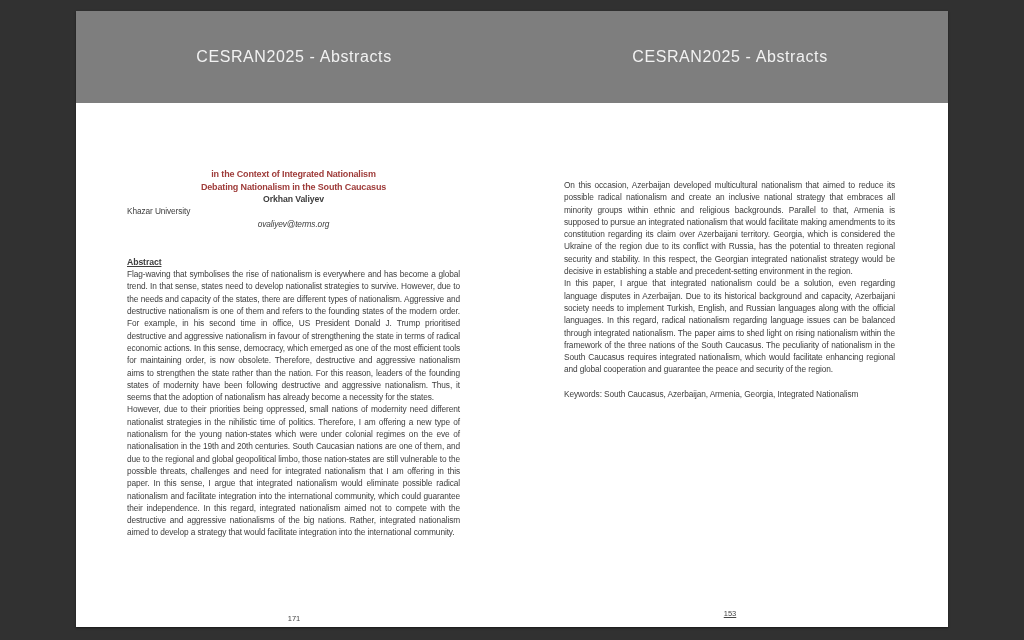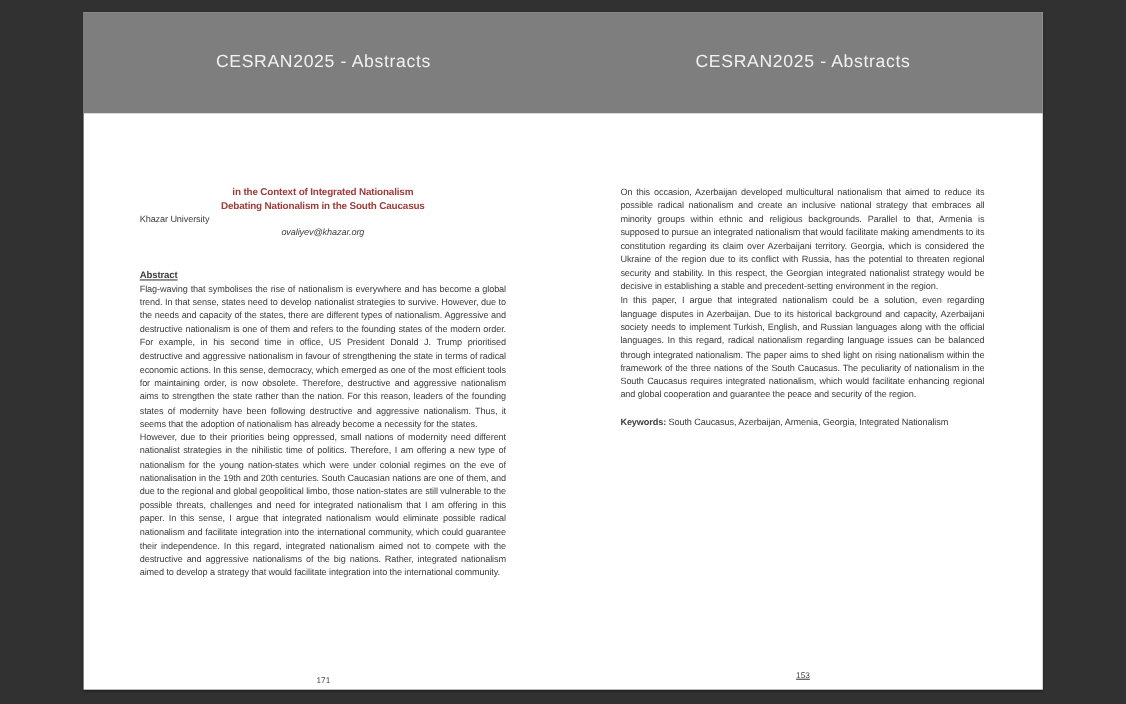--- a/index.html
+++ b/index.html
@@ -40,36 +40,36 @@
     font-weight:400;
   }
   .column{
     position:absolute;
     color:var(--body_text);
     font-size:8.3px;
     line-height:12.3px;
     letter-spacing:-0.1px;
   }
   .column-left{left:51px;top:157px;width:333px;}
-  .column-right{left:488px;top:157px;width:331px;}
+  .column-right{left:488px;top:168px;width:331px;}
   .paper-title{
     color:var(--title_red);
     font-weight:bold;
     text-align:center;
     font-size:9px;
     line-height:12.5px;
     letter-spacing:-0.15px;
   }
   .author{font-weight:bold;text-align:center;font-size:8.7px;line-height:12.3px;}
   .affiliation{line-height:12.3px;}
   .email{text-align:center;font-style:italic;line-height:12.3px;}
   .abstract-heading{font-weight:bold;margin-top:26px;font-size:8.7px;text-decoration:underline;}
   .body-par{text-align:justify;}
   .keywords{margin-top:12.3px;text-align:justify;}
-  .kw-label{font-weight:bold;}
+  .kw-label{font-weight:normal;}
   .page-number{
     position:absolute;
     color:#454545;
     font-size:7.5px;
     width:40px;
     text-align:center;
   }
   .page-number-left{left:198px;top:603px;}
   .page-number-right{left:634px;top:598px;text-decoration:underline;}
 </style>
@@ -83,22 +83,23 @@
       <span class="header-title">CESRAN2025 - Abstracts</span>
     </div>
     <div class="header-cell">
       <span class="header-title">CESRAN2025 - Abstracts</span>
     </div>
   </div>
 
   <div class="column column-left">
     <div class="paper-title">in the Context of Integrated Nationalism</div>
     <div class="paper-title">Debating Nationalism in the South Caucasus</div>
+    <div class="author">Orkhan Valiyev</div>
     <div class="affiliation">Khazar University</div>
-    <div class="email">ovaliyev@khazar.org</div>
+    <div class="email">ovaliyev@terms.org</div>
     <div class="abstract-heading">Abstract</div>
     <p class="body-par">Flag-waving that symbolises the rise of nationalism is everywhere and has become a global trend. In that sense, states need to develop nationalist strategies to survive. However, due to the needs and capacity of the states, there are different types of nationalism. Aggressive and destructive nationalism is one of them and refers to the founding states of the modern order. For example, in his second time in office, US President Donald J. Trump prioritised destructive and aggressive nationalism in favour of strengthening the state in terms of radical economic actions. In this sense, democracy, which emerged as one of the most efficient tools for maintaining order, is now obsolete. Therefore, destructive and aggressive nationalism aims to strengthen the state rather than the nation. For this reason, leaders of the founding states of modernity have been following destructive and aggressive nationalism. Thus, it seems that the adoption of nationalism has already become a necessity for the states.</p>
     <p class="body-par">However, due to their priorities being oppressed, small nations of modernity need different nationalist strategies in the nihilistic time of politics. Therefore, I am offering a new type of nationalism for the young nation-states which were under colonial regimes on the eve of nationalisation in the 19th and 20th centuries. South Caucasian nations are one of them, and due to the regional and global geopolitical limbo, those nation-states are still vulnerable to the possible threats, challenges and need for integrated nationalism that I am offering in this paper. In this sense, I argue that integrated nationalism would eliminate possible radical nationalism and facilitate integration into the international community, which could guarantee their independence. In this regard, integrated nationalism aimed not to compete with the destructive and aggressive nationalisms of the big nations. Rather, integrated nationalism aimed to develop a strategy that would facilitate integration into the international community.</p>
   </div>
 
   <div class="column column-right">
     <p class="body-par">On this occasion, Azerbaijan developed multicultural nationalism that aimed to reduce its possible radical nationalism and create an inclusive national strategy that embraces all minority groups within ethnic and religious backgrounds. Parallel to that, Armenia is supposed to pursue an integrated nationalism that would facilitate making amendments to its constitution regarding its claim over Azerbaijani territory. Georgia, which is considered the Ukraine of the region due to its conflict with Russia, has the potential to threaten regional security and stability. In this respect, the Georgian integrated nationalist strategy would be decisive in establishing a stable and precedent-setting environment in the region.</p>
     <p class="body-par">In this paper, I argue that integrated nationalism could be a solution, even regarding language disputes in Azerbaijan. Due to its historical background and capacity, Azerbaijani society needs to implement Turkish, English, and Russian languages along with the official languages. In this regard, radical nationalism regarding language issues can be balanced through integrated nationalism. The paper aims to shed light on rising nationalism within the framework of the three nations of the South Caucasus. The peculiarity of nationalism in the South Caucasus requires integrated nationalism, which would facilitate enhancing regional and global cooperation and guarantee the peace and security of the region.</p>
     <p class="keywords"><span class="kw-label">Keywords:</span>&nbsp;<span>South Caucasus, Azerbaijan, Armenia, Georgia, Integrated Nationalism</span></p>
   </div>

